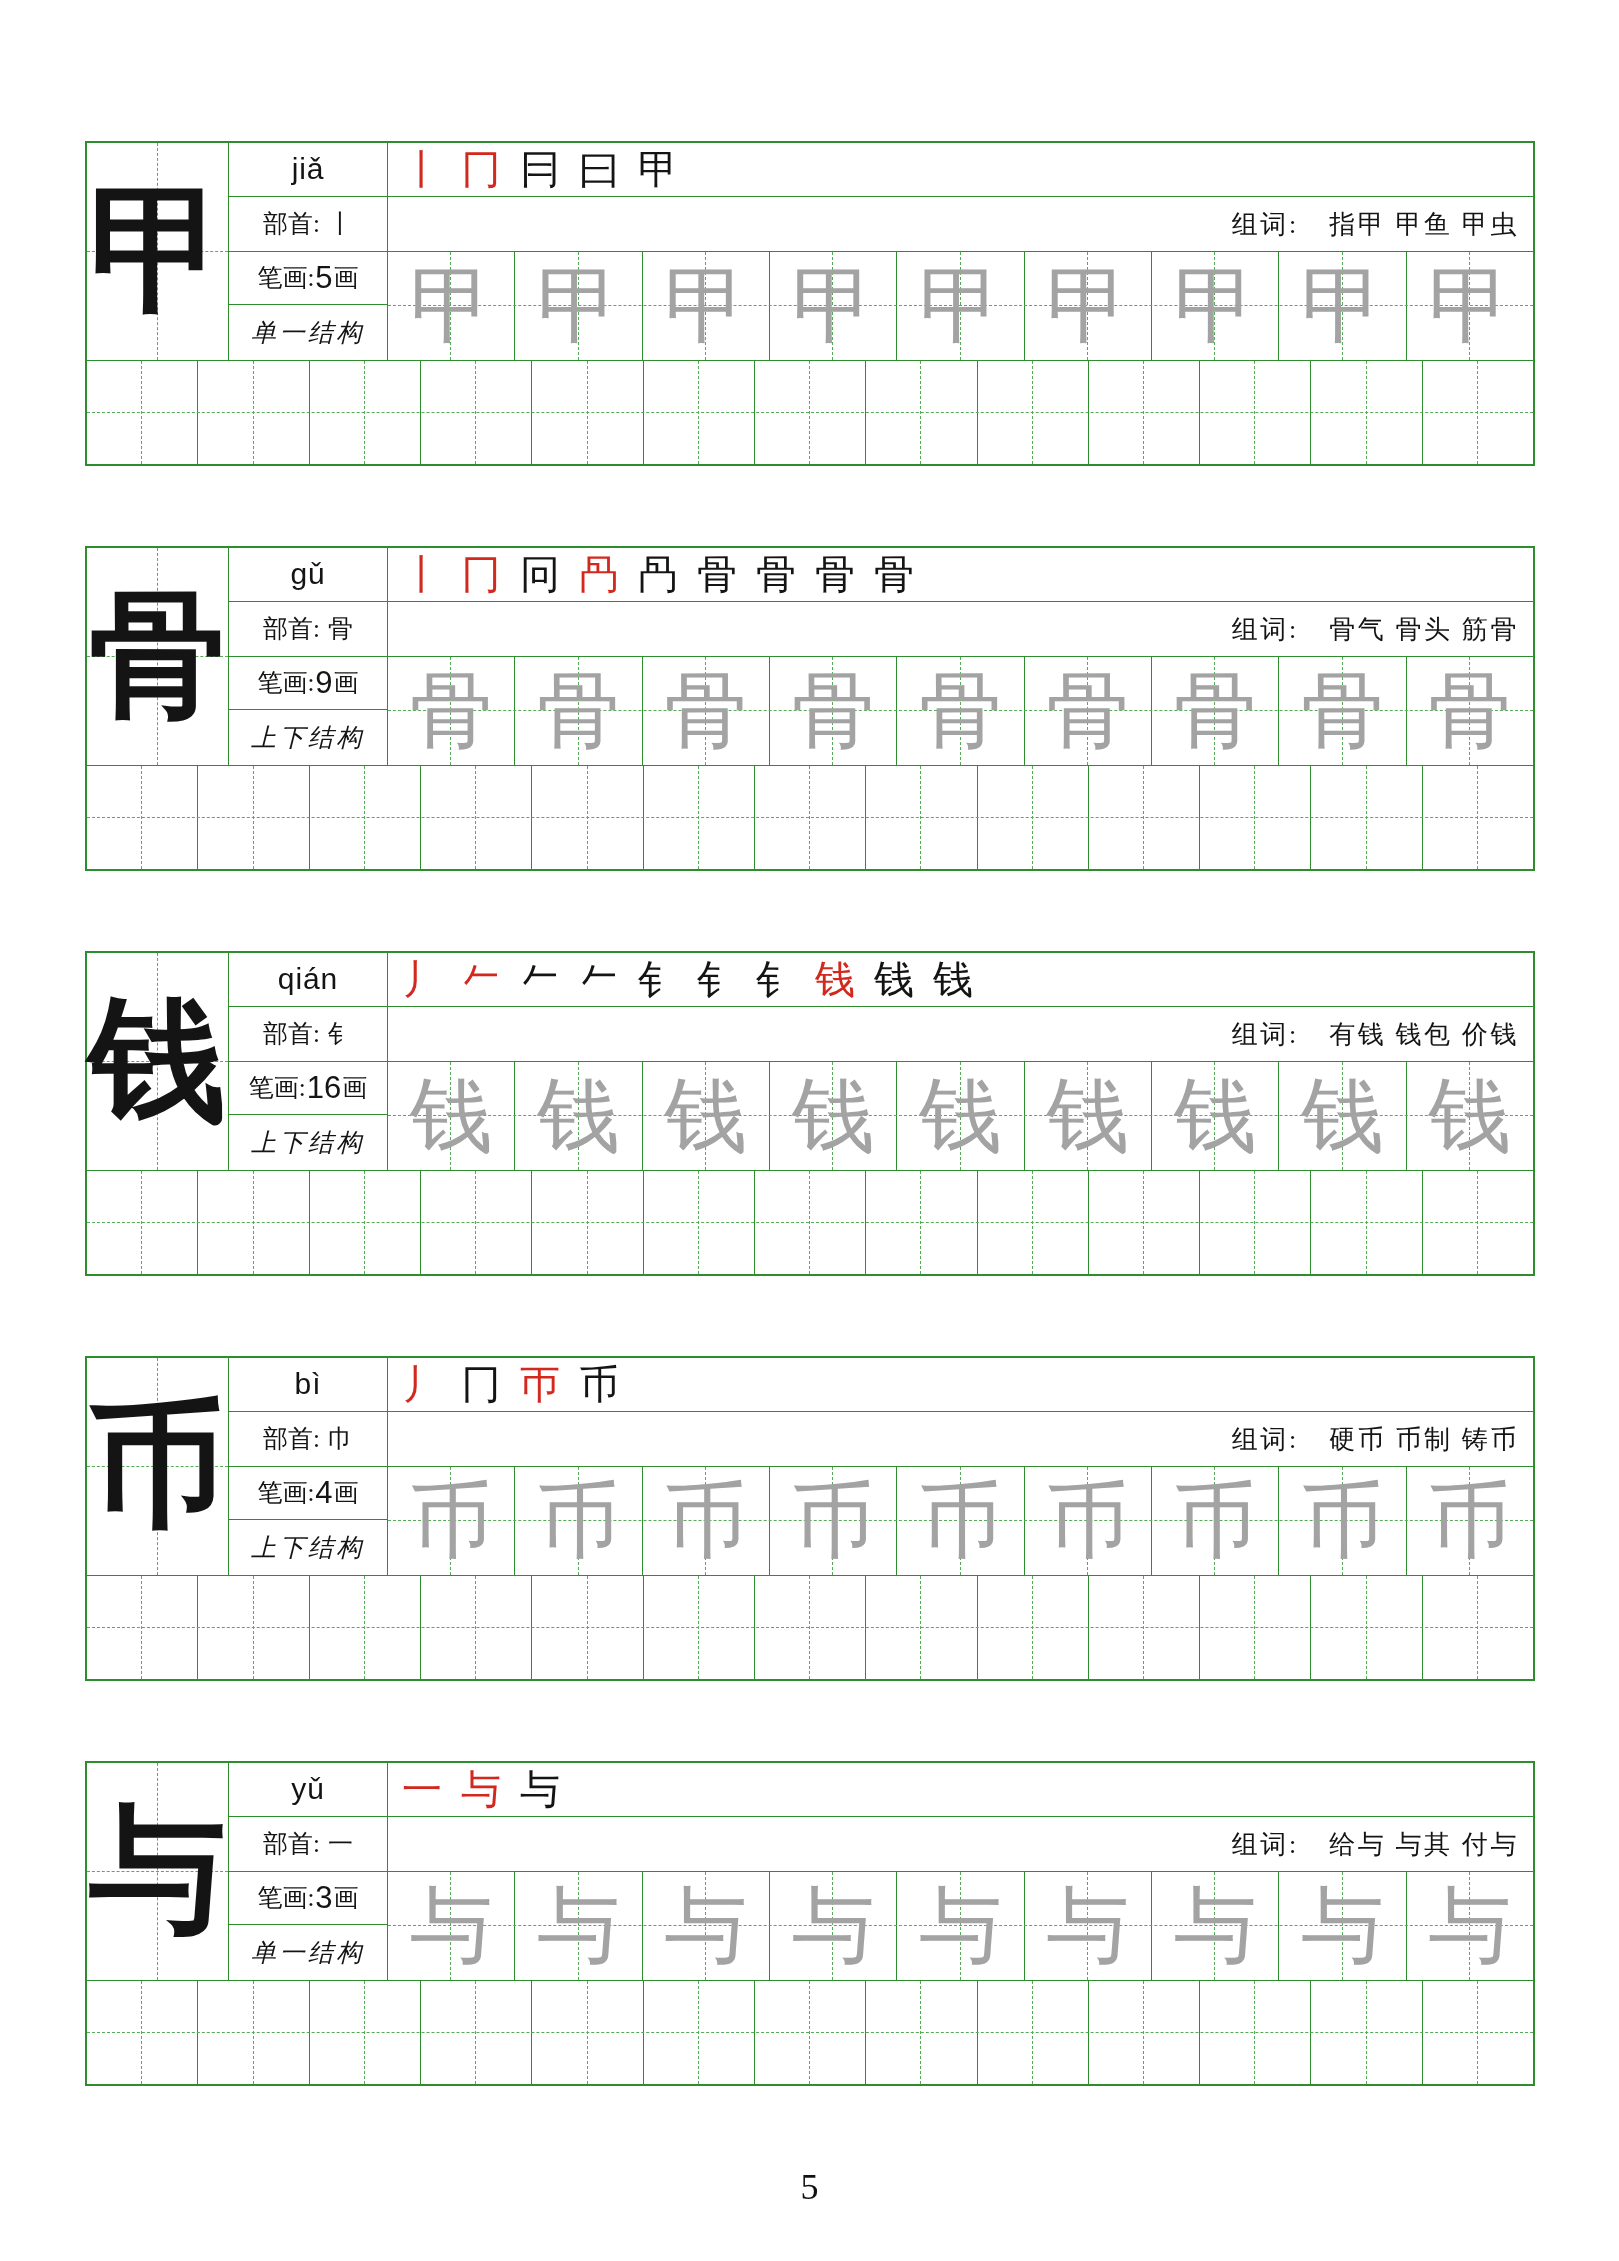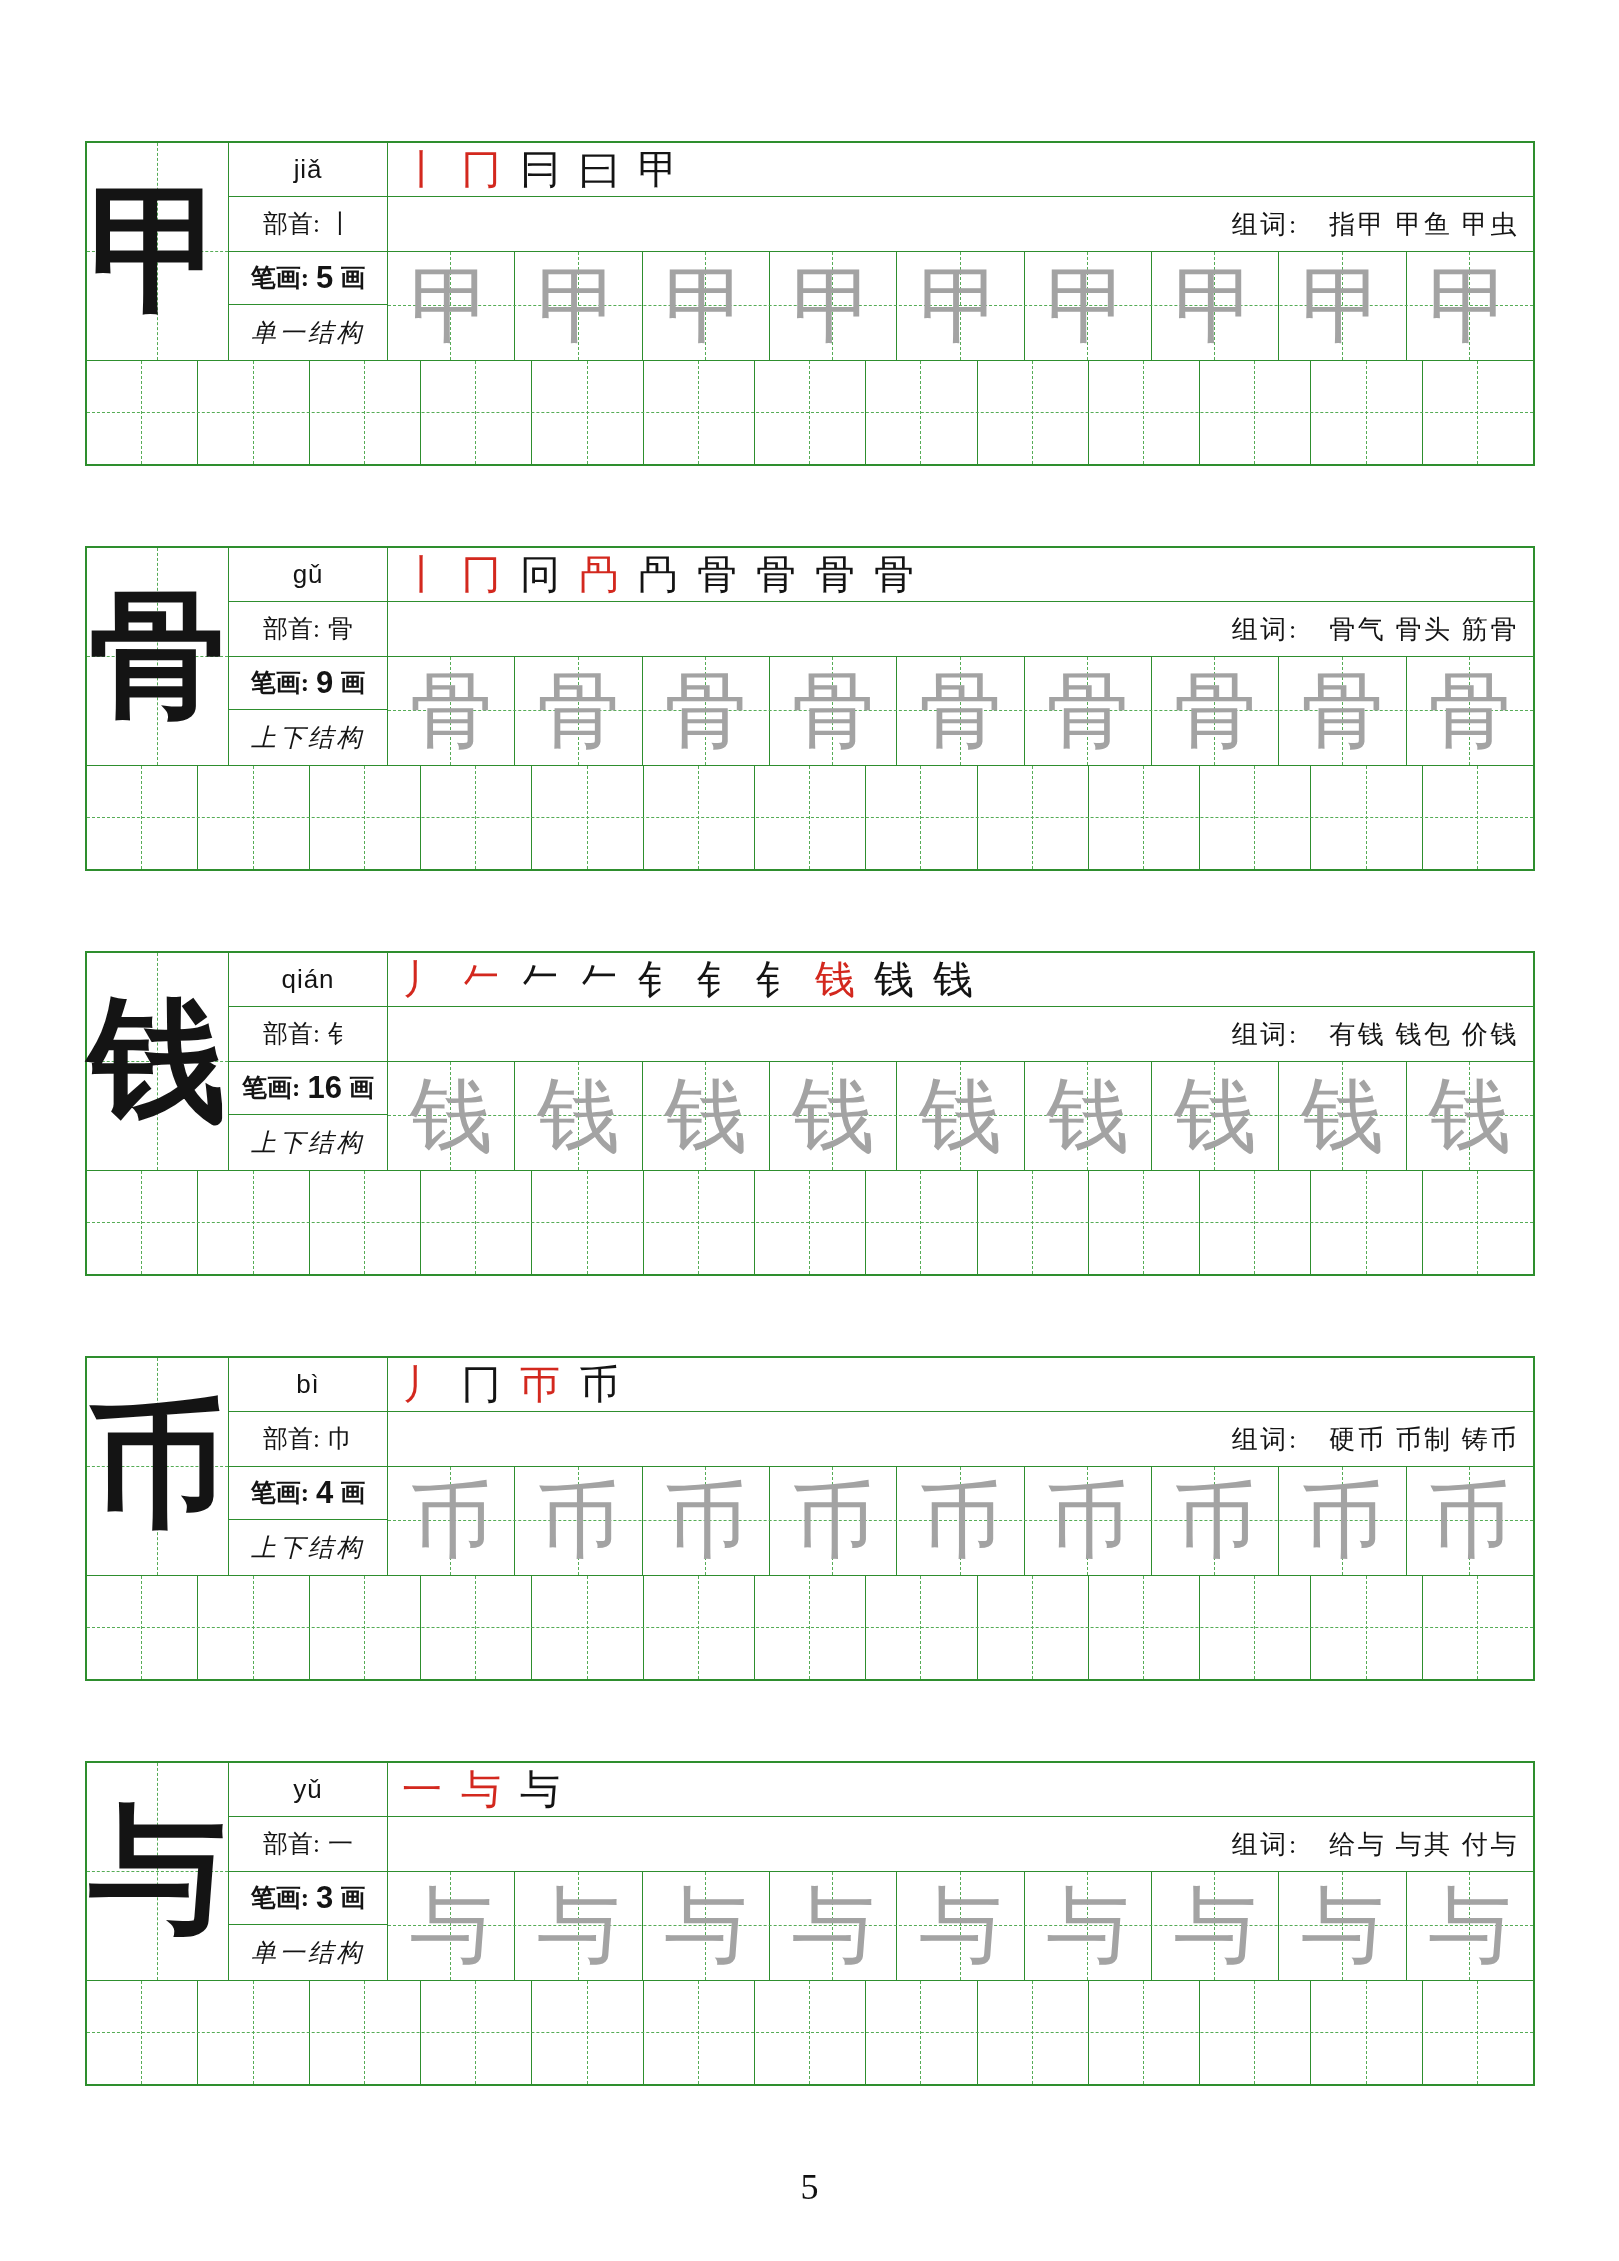--- a/index.html
+++ b/index.html
@@ -31,23 +31,23 @@
     border-right:1.7px solid var(--grid);
     display:flex;align-items:center;justify-content:center;
   }
   .bigcell::before{content:'';position:absolute;top:0;bottom:0;left:50%;margin-left:-0.9px;border-left:1.7px dashed var(--dash);}
   .bigcell::after{content:'';position:absolute;left:0;right:0;top:50%;margin-top:-0.9px;border-top:1.7px dashed var(--dash);}
   .bigchar{position:relative;z-index:2;font-size:137px;line-height:1;font-weight:bold;}
   
   .info{width:159px;flex:0 0 159px;border-right:1.7px solid var(--grid);display:flex;flex-direction:column;}
   .irow{display:flex;align-items:center;justify-content:center;border-bottom:1.7px solid var(--grid);font-size:25px;}
   .irow:last-child{border-bottom:none;font-style:italic;}
-  .pinyin{height:54px;font-family:"Liberation Sans", sans-serif;font-size:26px;letter-spacing:0.9px;}
+  .pinyin{height:54px;font-family:"Liberation Sans", sans-serif;font-size:30px;letter-spacing:0.9px;}
   .radical{height:55px;gap:8px;}
-  .strokes{height:54px;gap:7px;font-weight:bold;}
+  .strokes{height:54px;gap:1px;}
   .strokes .num{font-family:"Liberation Sans", sans-serif;font-size:31px;}
   .structure{height:55px;letter-spacing:3.5px;}
   
   .right{flex:1;display:flex;flex-direction:column;min-width:0;}
   .stroke-order{
     height:54px;border-bottom:1.7px solid var(--grid);
     display:flex;align-items:center;gap:19px;padding-left:14px;
     font-size:40px;line-height:1;
   }
   .step.red{color:var(--red);}

